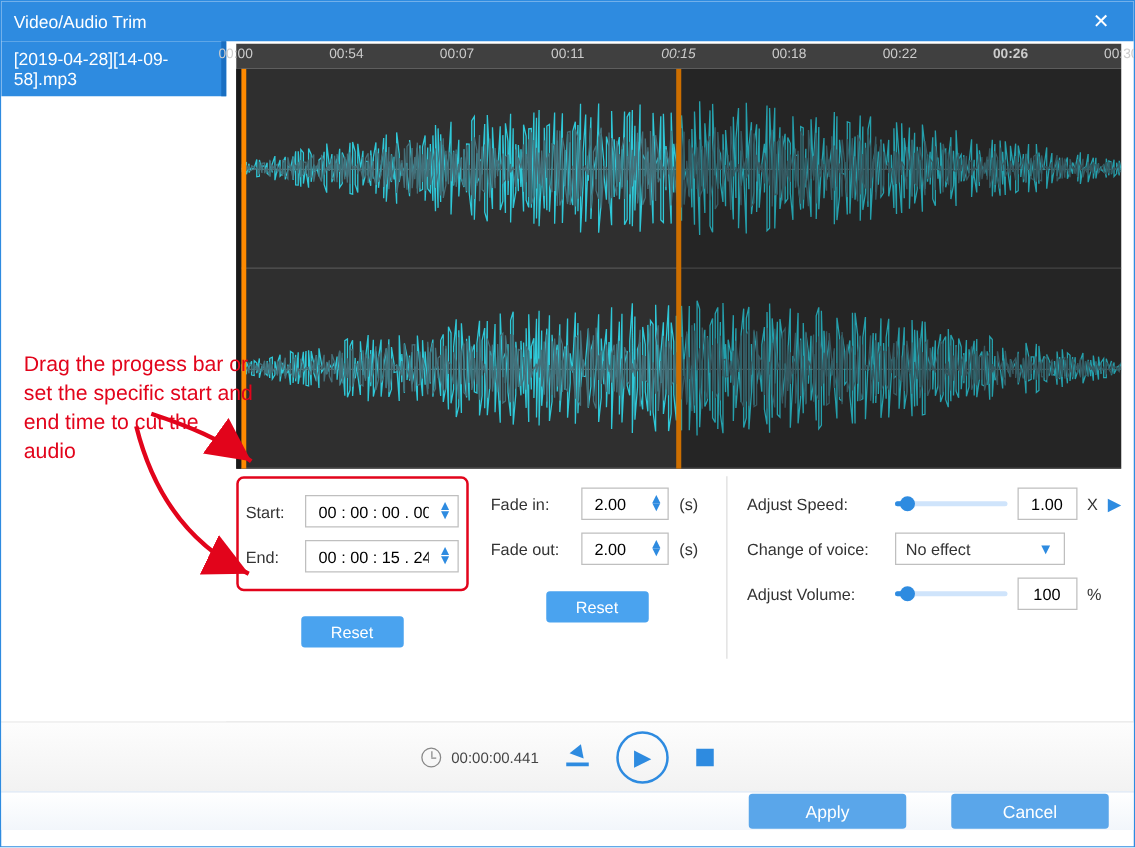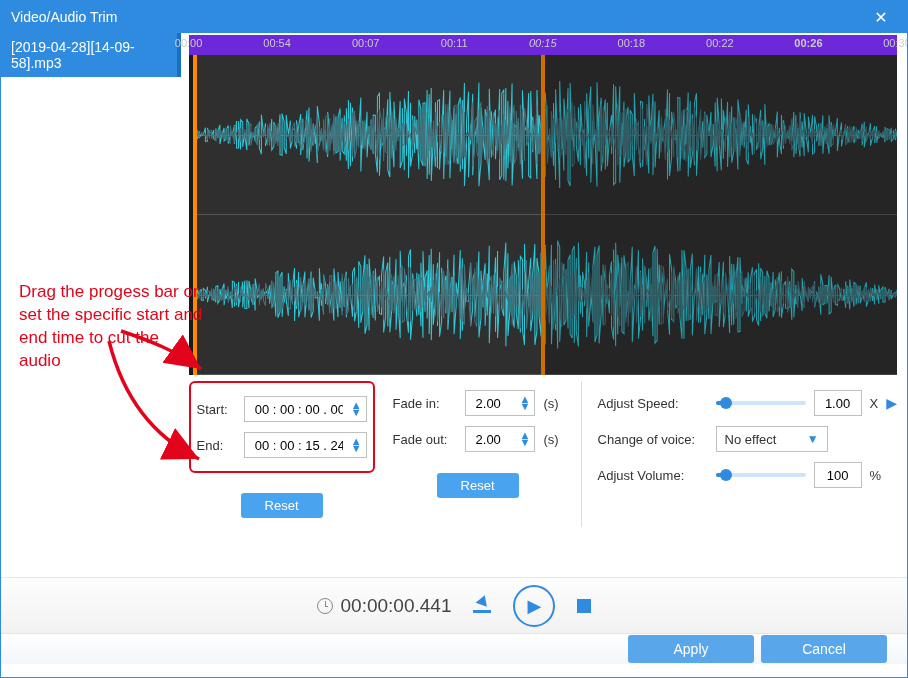--- a/index.html
+++ b/index.html
@@ -21,21 +21,21 @@
     width:210px; background:#fff;
   }
   .fileitem {
     background:#2e8be0; color:#fff; padding:6px 10px; font-size:14px;
     border-right:4px solid #1a6fc2;
   }
   .main {
     flex:1; padding:0 10px 0 8px; position:relative;
   }
   .ruler {
-    height:20px; background:#6d28d9; color:#ccc; font-size:11px;
+    height:20px; background:#404040; color:#ccc; font-size:11px;
     display:flex; align-items:flex-start; padding-top:2px; position:relative;
     margin-top:2px;
   }
   .ruler .tick { position:absolute; top:2px; transform:translateX(-50%);}
   .wave-area {
     height:320px; background:#2f2f2f; position:relative; overflow:hidden;
     border-left:4px solid #1a1a1a;
   }
   .channel {
     height:50%; position:relative; display:flex; align-items:center;
@@ -118,41 +118,41 @@
   }
   .slider .sknob {
     position:absolute; top:50%; width:12px; height:12px; border-radius:50%;
     background:#2e8be0; transform:translate(-50%,-50%);
   }
   .numbox {
     border:1px solid #bfbfbf; height:26px; width:48px; font-size:13px;
     text-align:center; outline:none;
   }
   .select {
-    border:1px solid #bfbfbf; height:26px; width:112px; display:flex;
+    border:1px solid #bfbfbf; height:26px; width:136px; display:flex;
     align-items:center; justify-content:space-between; padding:0 8px; font-size:13px;
     cursor:pointer;
   }
   .playtri { color:#2e8be0; font-size:14px; cursor:pointer;}
   .playbar {
     height:56px; border-top:1px solid #e6e6e6; display:flex; align-items:center;
     justify-content:center; gap:22px;
     background:linear-gradient(#fdfdfd,#f2f2f2);
   }
-  .tcode { font-size:19px; color:#444; display:flex; align-items:center; gap:8px;}
+  .tcode { font-size:12px; color:#444; display:flex; align-items:center; gap:8px;}
   .circle-play {
     width:42px; height:42px; border:2px solid #2e8be0; border-radius:50%;
     display:flex; align-items:center; justify-content:center; color:#2e8be0;
     font-size:18px; cursor:pointer;
   }
   .stop-sq { width:14px; height:14px; background:#2e8be0; cursor:pointer;}
   .footer {
     height:31px; background:linear-gradient(#fff,#f2f6fb);
     border-top:1px solid #dbe6f3; display:flex; align-items:center;
-    justify-content:flex-end; gap:7px; padding:0 20px;
+    justify-content:flex-end; gap:36px; padding:0 20px;
   }
   .fbtn {
     background:#5aa6ea; color:#fff; border:none; border-radius:3px;
     width:126px; height:28px; font-size:14px; cursor:pointer;
   }
   .annot {
     position:absolute; left:18px; top:252px; color:#e2041b; font-size:17px;
     line-height:1.35; width:186px; font-weight:400; z-index:5; pointer-events:none;margin-top:28px;
   }
   svg.arrows { position:absolute; left:0; top:0; pointer-events:none; z-index:5;}

